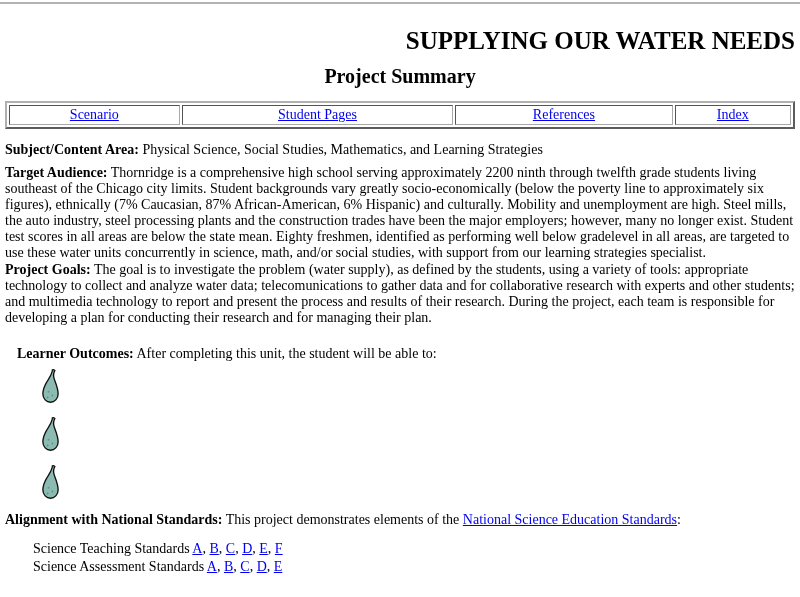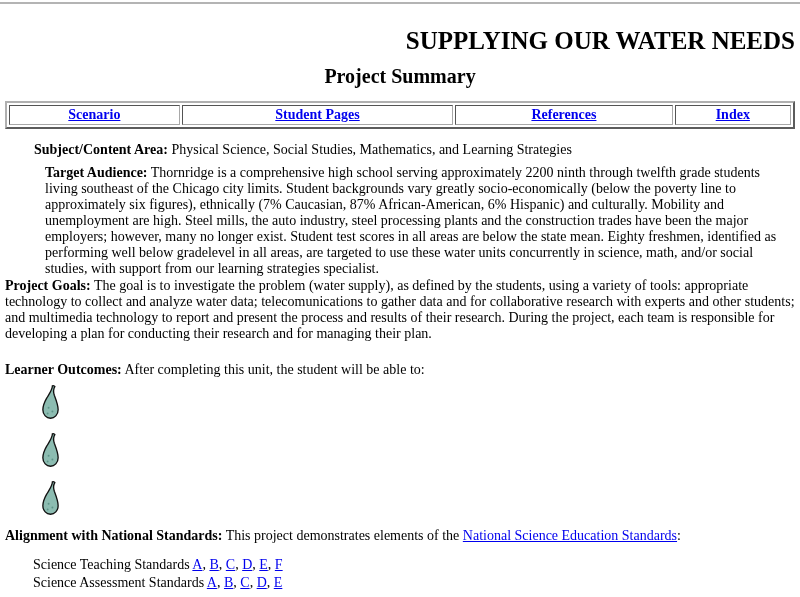--- a/index.html
+++ b/index.html
@@ -25,27 +25,27 @@
     margin-top: 12px; text-align: center;
     font-size: 20px; line-height: 18px; font-weight: bold;
   }
   table.nav {
     margin-top: 16px; width: 100%;
     border: 2px outset #b0b0b0; border-collapse: separate; border-spacing: 2px;
     table-layout: fixed;
   }
   table.nav td {
     border: 1px inset #a8a8a8; text-align: center;
-    padding: 1px 0; line-height: 16px; font-weight: bold;
+    padding: 1px 0; line-height: 16px; font-weight: normal;
   }
   a.lnk { color: #0000ee; text-decoration: underline; cursor: pointer; }
-  p.p-subject   { margin-top: 13px; margin-left: 29px; }
-  p.p-audience  { margin-top: 7px; margin-left: 40px;  }
+  p.p-subject   { margin-top: 13px; }
+  p.p-audience  { margin-top: 7px;  }
   p.p-goals     { margin-top: 1px;  }
-  p.p-outcomes  { margin-top: 20px; }
+  p.p-outcomes  { margin-top: 20px; margin-left: 12px; }
   ul.outcomes { list-style: none; margin: 6px 0 0 0; padding: 0 0 0 35px; }
   ul.outcomes li { display: flex; align-items: flex-start; margin-bottom: 12px; }
   .drop { flex: 0 0 auto; width: 21px; margin-right: 3px; }
   .drop svg { display: block; }
   .btxt { padding-top: 1px; }
   p.p-alignment { margin-top: 12px; }
   .standards { margin: 12px 0 0 28px; line-height: 18px; }
   b.lead { font-weight: bold; }
 </style>
 </head>

